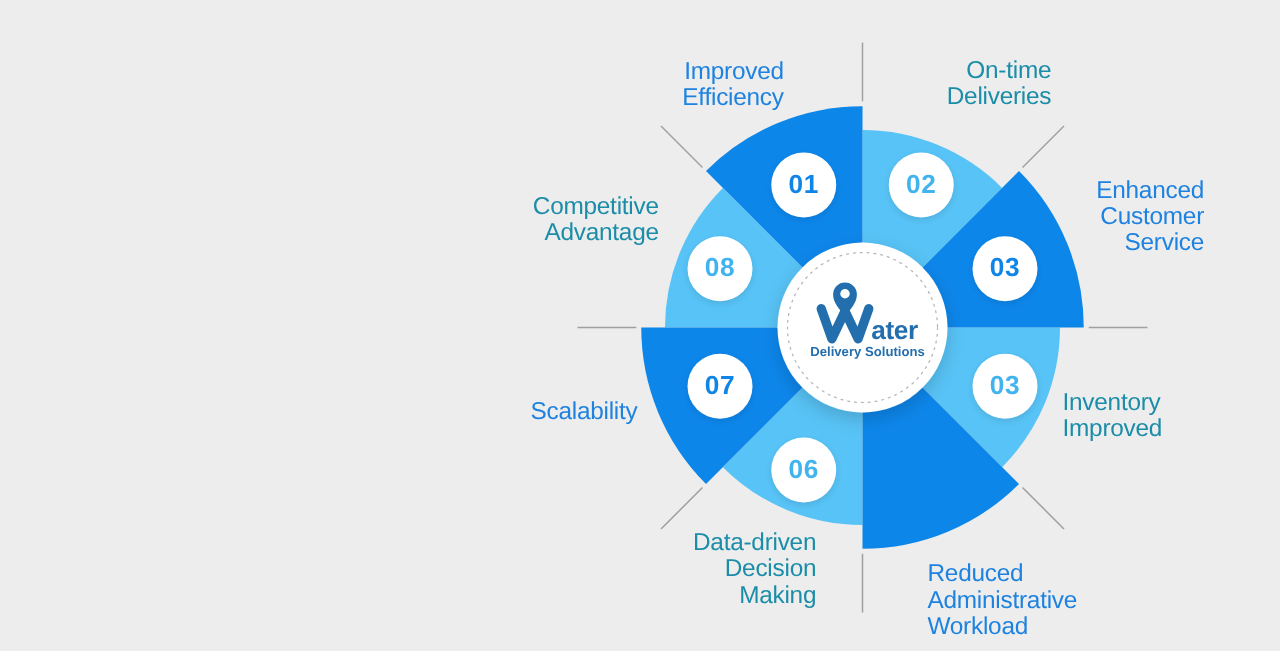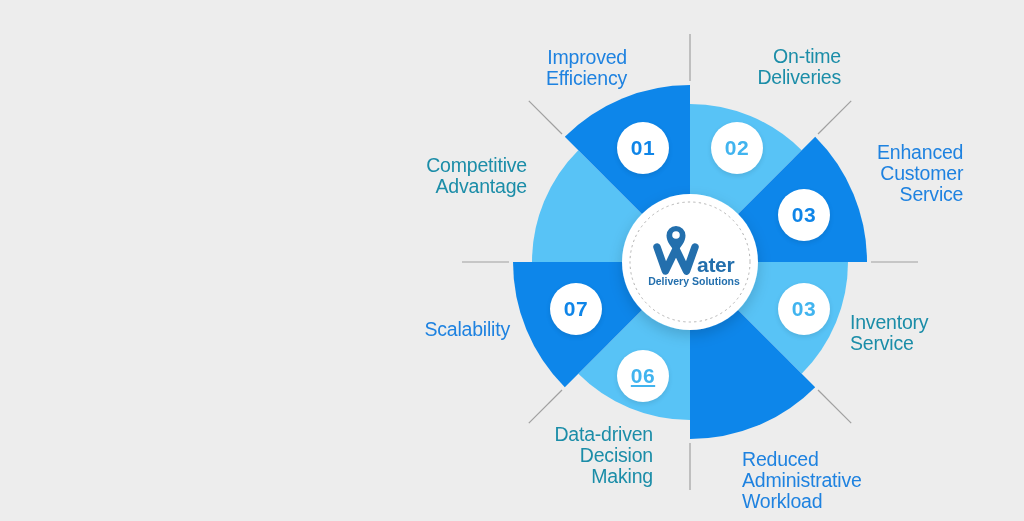--- a/index.html
+++ b/index.html
@@ -34,21 +34,21 @@
     font-weight:800;font-size:21px;letter-spacing:0.5px;
     box-shadow:0 2px 5px rgba(0,0,0,0.10);
   }
   .badge-dark{color:var(--num-dark);}
   .badge-light{color:var(--num-light);}
   .b1{left:617px;top:122px;}
   .b2{left:711px;top:122px;}
   .b3{left:778px;top:189px;}
   .b4{left:778px;top:283px;}
   .b5{left:711px;top:350px;}
-  .b6{left:617px;top:350px;text-decoration:underline;}
+  .b6{left:617px;top:350px;}
   .b7{left:550px;top:283px;}
   .b8{left:550px;top:189px;}
 
   .seg-label{
     position:absolute;font-size:19.5px;line-height:21px;font-weight:500;
     letter-spacing:-0.2px;white-space:pre-line;
   }
   .lbl-blue{color:var(--label-blue);}
   .lbl-teal{color:var(--label-teal);}
   .lab1{right:397px;top:47px;text-align:right;}
@@ -119,30 +119,33 @@
     </div>
   <div class="badge badge-light b4">
       <span>03</span>
     </div>
   <div class="badge badge-light b6">
       <span>06</span>
     </div>
   <div class="badge badge-dark b7">
       <span>07</span>
     </div>
+  <div class="badge badge-light b8">
+      <span>08</span>
+    </div>
 
   <div class="seg-label lbl-blue lab1">Improved
 Efficiency</div>
   <div class="seg-label lbl-teal lab2">On-time
 Deliveries</div>
   <div class="seg-label lbl-blue lab3">Enhanced
 Customer
 Service</div>
   <div class="seg-label lbl-teal lab4">Inventory
-Service</div>
+Improved</div>
   <div class="seg-label lbl-blue lab5">Reduced
 Administrative
 Workload</div>
   <div class="seg-label lbl-teal lab6">Data-driven
 Decision
 Making</div>
   <div class="seg-label lbl-blue lab7">Scalability</div>
   <div class="seg-label lbl-teal lab8">Competitive
 Advantage</div>
 

